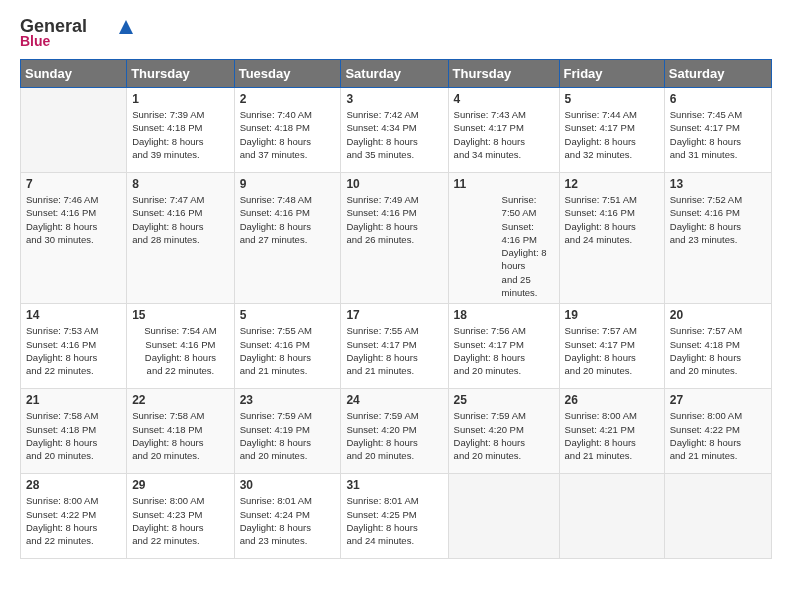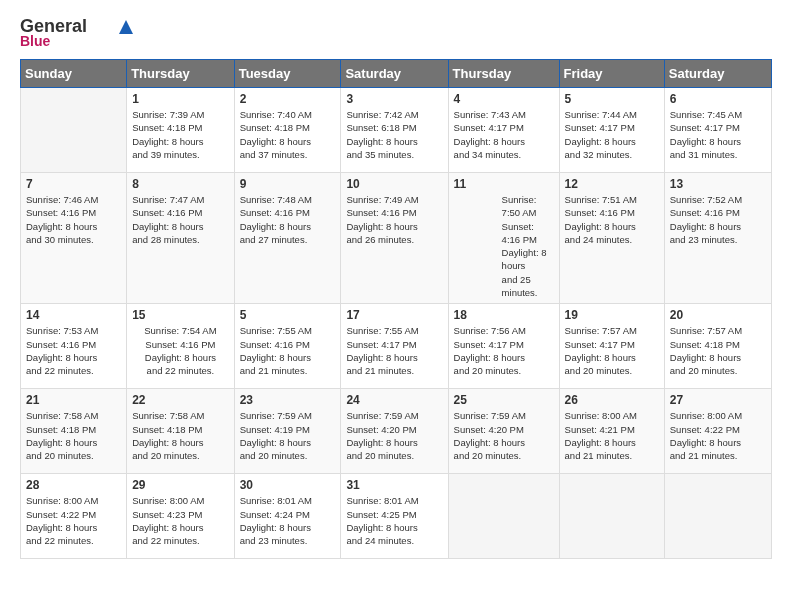--- a/index.html
+++ b/index.html
@@ -126,21 +126,21 @@
           <td>
             <span class="day-number">2</span>
             <div class="day-info" style="white-space: pre-line;">Sunrise: 7:40 AM
 Sunset: 4:18 PM
 Daylight: 8 hours
 and 37 minutes.</div>
           </td>
           <td>
             <span class="day-number">3</span>
             <div class="day-info" style="white-space: pre-line;">Sunrise: 7:42 AM
-Sunset: 6:18 PM
+Sunset: 4:34 PM
 Daylight: 8 hours
 and 35 minutes.</div>
           </td>
           <td>
             <span class="day-number">4</span>
             <div class="day-info" style="white-space: pre-line;">Sunrise: 7:43 AM
 Sunset: 4:17 PM
 Daylight: 8 hours
 and 34 minutes.</div>
           </td>

